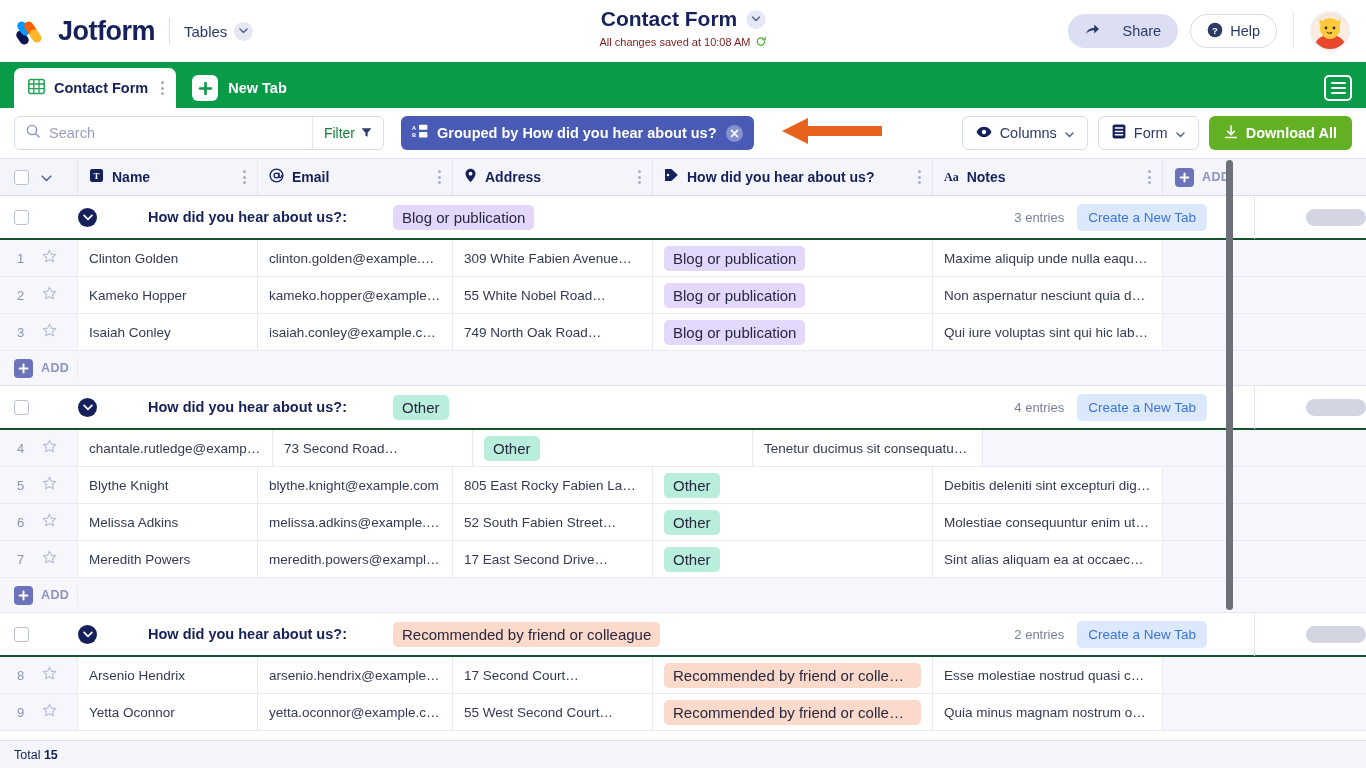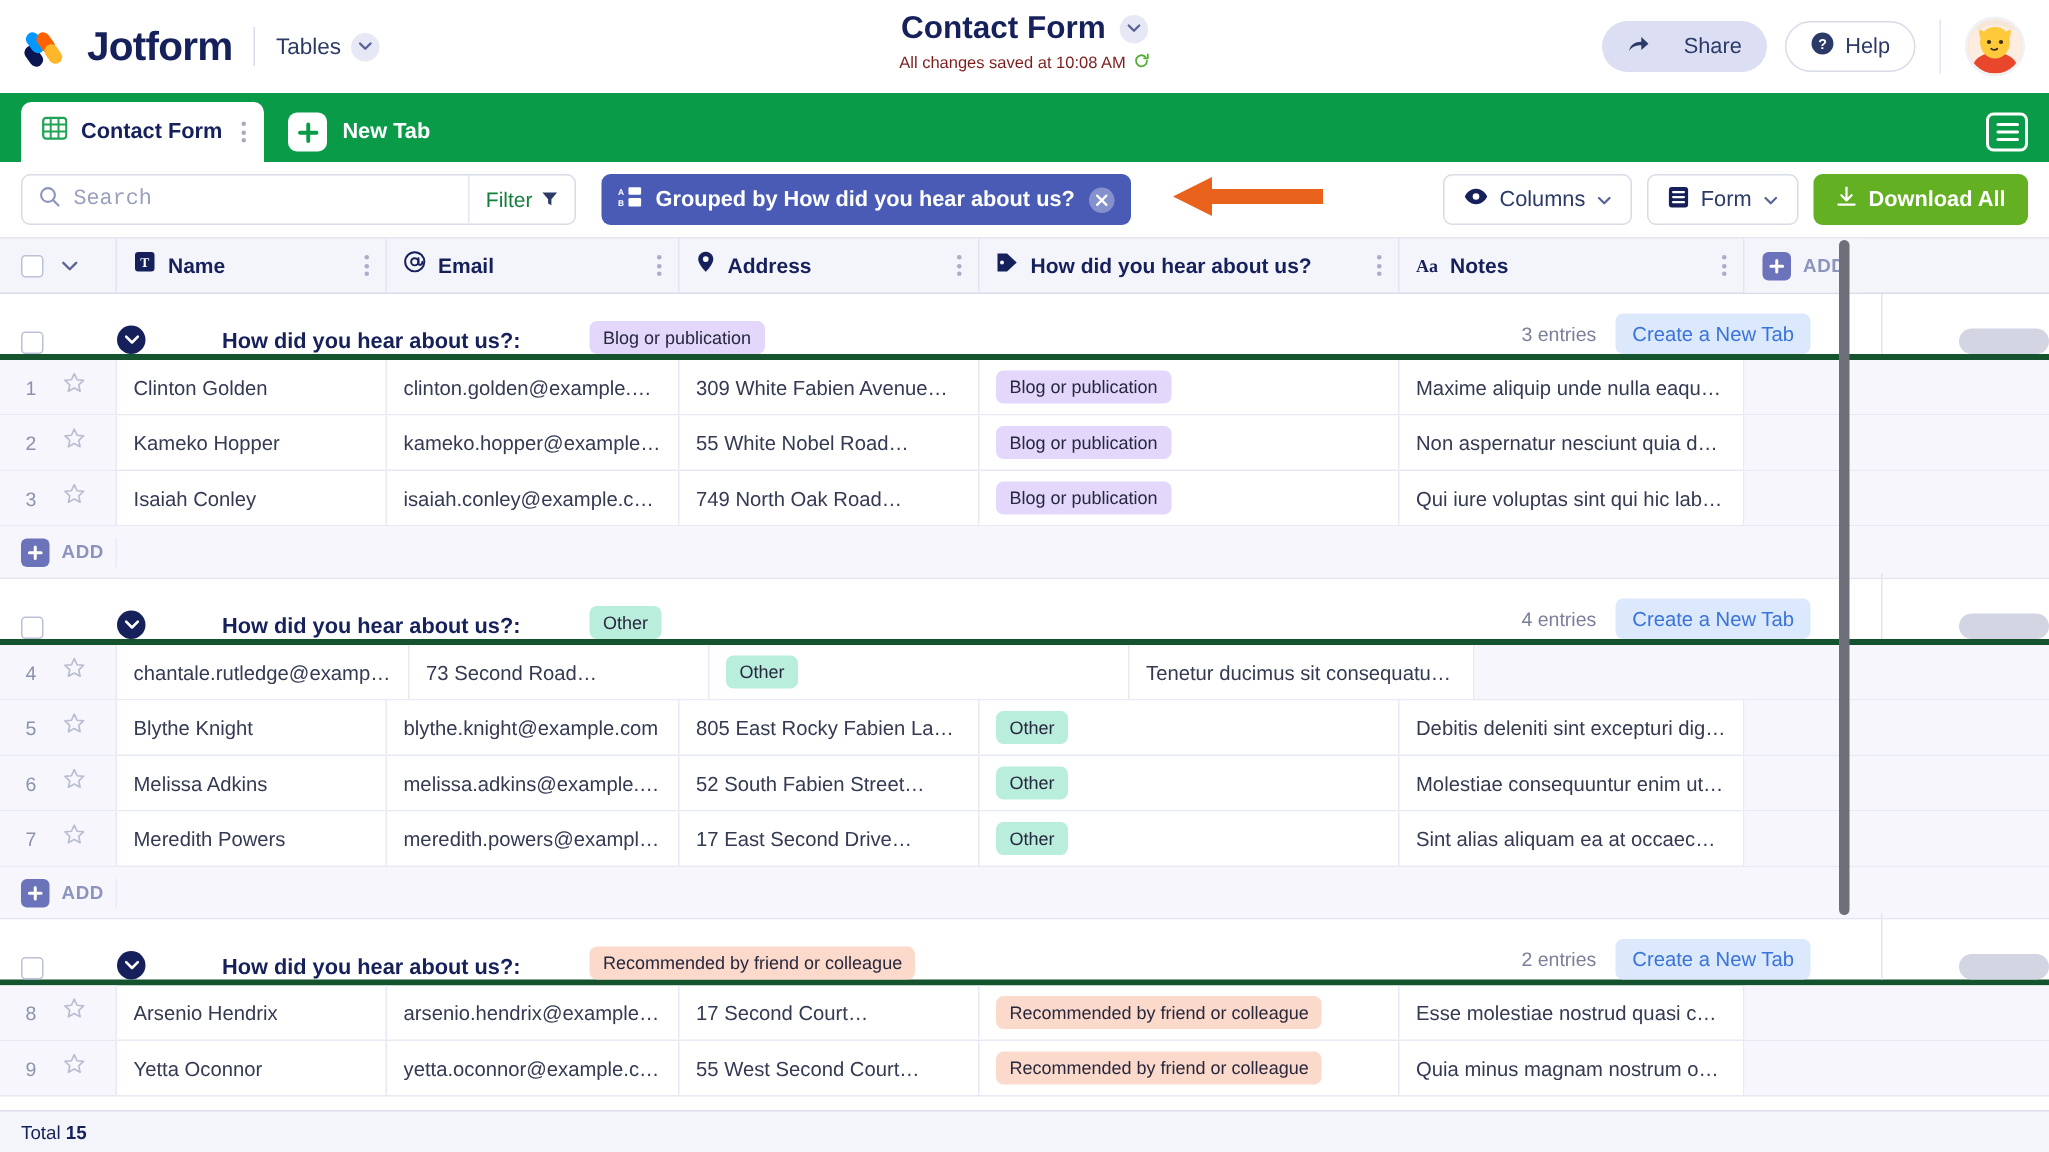--- a/index.html
+++ b/index.html
@@ -87,21 +87,21 @@
     height: 50px; background: #fff; display: flex; align-items: center;
     padding: 0 14px; gap: 10px; flex: 0 0 50px; position: relative;
   }
   .searchwrap {
     display: flex; align-items: stretch; height: 34px; border: 1px solid #d8dbe8;
     border-radius: 6px; width: 370px; overflow: hidden;
   }
   .search-field { display: flex; align-items: center; gap: 9px; flex: 1; padding: 0 11px; }
   .search-input {
     border: none; outline: none; font-size: 14.5px; color: #15803d;
-    font-family: Liberation Mono, monospace; width: 100%; background: transparent;
+    font-family: Liberation Sans, sans-serif; width: 100%; background: transparent;
   }
   .search-input::placeholder { color: #9aa0bd; }
   .filter-btn {
     display: flex; align-items: center; gap: 6px; padding: 0 11px;
     border-left: 1px solid #e4e6f0; font-size: 14px; color: #15803d; cursor: pointer;
   }
   .group-chip {
     display: flex; align-items: center; gap: 9px; height: 34px; padding: 0 11px 0 11px;
     background: #4a5bb5; border-radius: 6px; color: #fff; font-size: 14.5px;
     font-weight: bold; cursor: pointer; margin-left: 7px;
@@ -147,31 +147,31 @@
            background: #f4f4fb; }
   .addbtn-sq {
     width: 19px; height: 19px; border-radius: 4px; background: #6b73ba;
     display: flex; align-items: center; justify-content: center; cursor: pointer;
   }
   .add-label { font-size: 12.5px; font-weight: bold; color: #8c93bd; letter-spacing: 0.4px; }
 
   .body-scroll { height: 100%; overflow: hidden; position: relative; }
 
   .grouphead {
-    display: flex; align-items: flex-end; height: 44px; background: #fff;
-    border-bottom: 4px solid #14532d; padding-left: 14px; gap: 37px;
+    display: flex; align-items: center; height: 44px; background: #fff;
+    border-bottom: 2px solid #14532d; padding-left: 14px; gap: 37px;
   }
   .gh-chev {
     width: 19px; height: 19px; border-radius: 50%; background: #16215b;
     display: flex; align-items: center; justify-content: center; margin-left: 12px; cursor: pointer;
   }
   .gh-title { font-size: 14.5px; font-weight: bold; color: #16215b; margin-left: 14px; }
   .badge {
     display: inline-block; padding: 4px 9px; border-radius: 5px;
-    font-size: 12px; color: #27273d; margin-left: 9px; white-space: nowrap;
+    font-size: 15px; color: #27273d; margin-left: 9px; white-space: nowrap;
   }
   .gh-right { margin-left: auto; display: flex; align-items: center; gap: 13px; padding-right: 10px; }
   .entries { font-size: 13px; color: #7a8099; }
   .newtab-pill {
     background: #dce9fd; color: #3a74d8; font-size: 13.5px;
     padding: 6px 11px; border-radius: 5px; cursor: pointer;
   }
   .gh-gap { width: 1px; height: 44px; background: #e3e5f0; }
   .gh-placeholder { width: 60px; height: 17px; border-radius: 9px; background: #d3d5e3; margin-left: 14px; }
 

